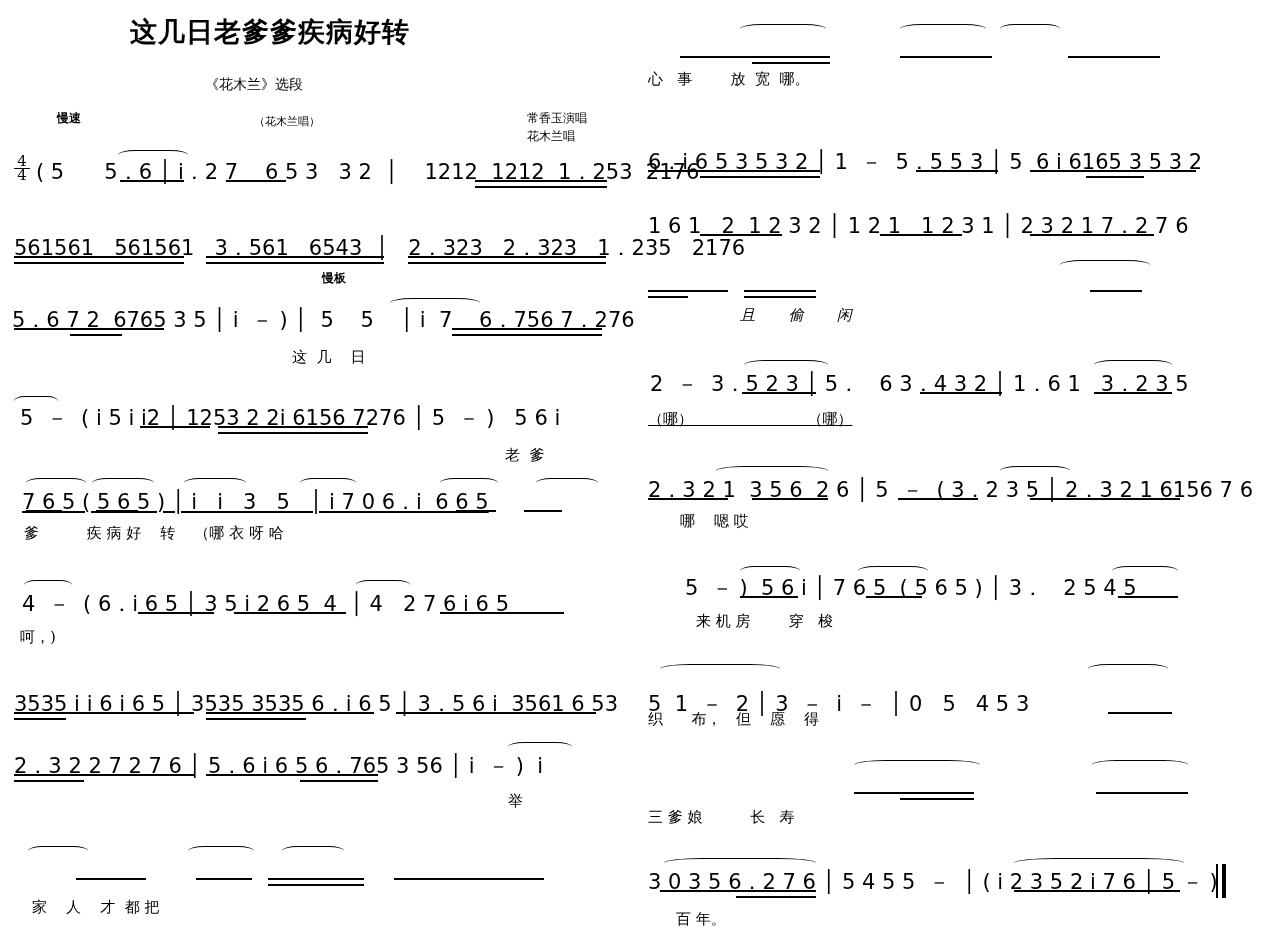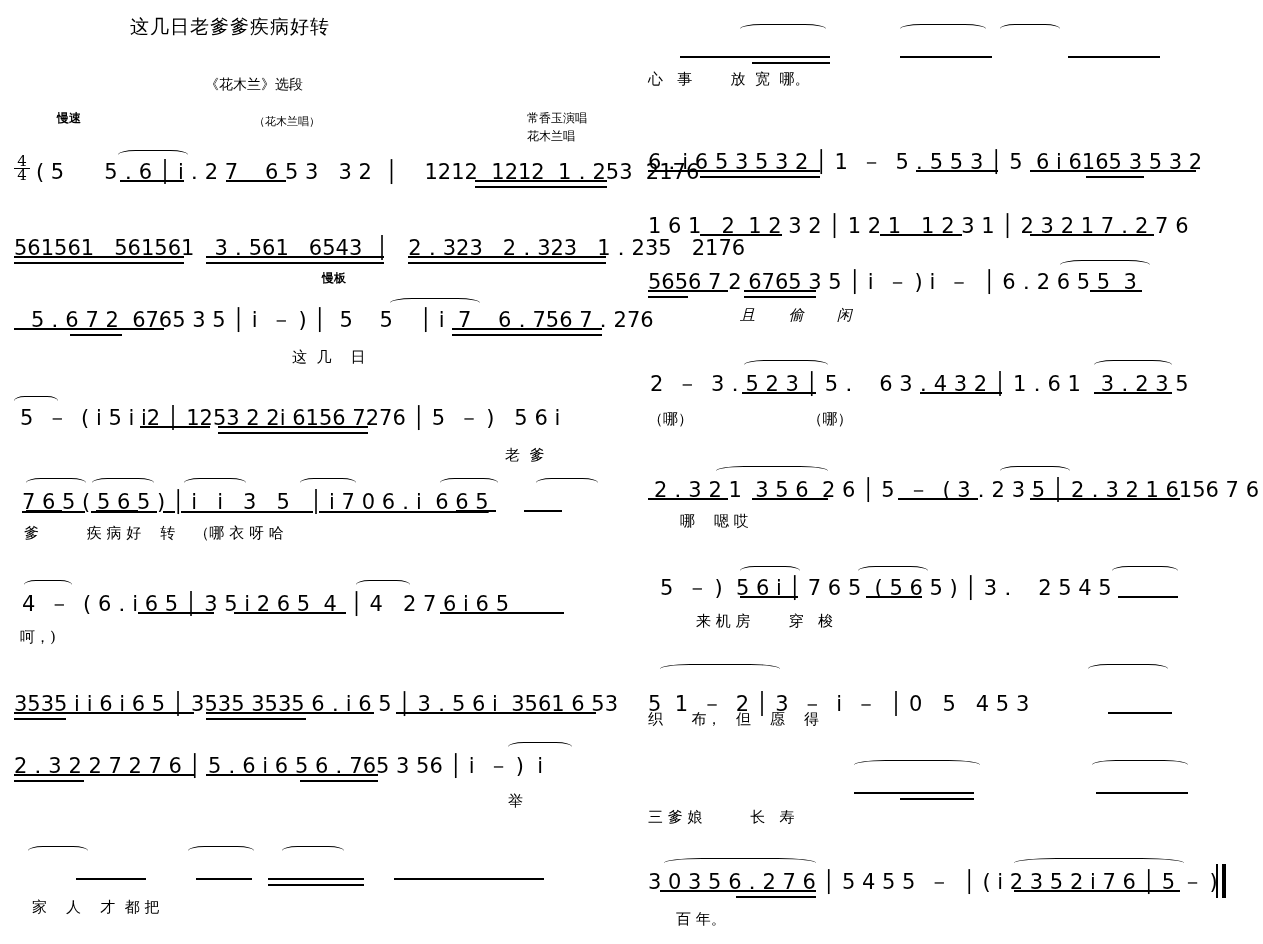--- a/index.html
+++ b/index.html
@@ -17,22 +17,22 @@
     height: 944px;
     background: #ffffff;
     overflow: hidden;
   }
   
   .title {
     position: absolute;
     left: 130px;
     top: 14px;
     font-family: "DejaVu Serif", serif;
-    font-weight: normal;
-    font-size: 19px;
+    font-weight: bold;
+    font-size: 27px;
     letter-spacing: 1px;
     white-space: nowrap;
   }
   .subtitle {
     position: absolute;
     left: 205px;
     top: 76px;
     font-family: "DejaVu Serif", serif;
     font-size: 14px;
     white-space: nowrap;
@@ -131,21 +131,21 @@
 
   <div class="meter">
     <span class="num">4</span>
     <span class="den">4</span>
   </div>
 
   <div class="marker" style="left:322px; top:270px;">慢板</div>
 
   <div class="row" style="left:36px; top:158px;">( 5      5．6 │ i．2 7    6 5 3   3 2  │    1212  1212  1．253  2176</div>
   <div class="row" style="left:14px; top:234px;">561561   561561   3．561   6543  │   2．323   2．323   1．235   2176</div>
-  <div class="row" style="left:31px; top:306px;">5．6 7 2  6765 3 5 │ i  － ) │  5    5    │ i  7    6．756 7．276</div>
+  <div class="row" style="left:12px; top:306px;">5．6 7 2  6765 3 5 │ i  － ) │  5    5    │ i  7    6．756 7．276</div>
   <div class="lyric" style="left:292px; top:348px;">这  几    日</div>
 
   <div class="row" style="left:20px; top:404px;">5  －  ( i 5 i i2 │ 1253 2 2i 6156 7276 │ 5  － )   5 6 i</div>
   <div class="lyric" style="left:505px; top:446px;">老  爹</div>
 
   <div class="row" style="left:22px; top:488px;text-decoration:underline;">7 6 5 ( 5 6 5 ) │ i   i   3   5   │ i 7 0 6．i  6 6 5</div>
   <div class="lyric" style="left:24px; top:524px;">爹          疾 病 好    转    （哪 衣 呀 哈</div>
 
   <div class="row" style="left:22px; top:590px;">4  －  ( 6．i 6 5 │ 3 5 i 2 6 5  4  │ 4   2 7 6 i 6 5</div>
   <div class="lyric" style="left:20px; top:628px;">呵，)</div>
@@ -154,30 +154,29 @@
   <div class="row" style="left:14px; top:752px;">2．3 2 2 7 2 7 6 │ 5．6 i 6 5 6．765 3 56 │ i  － )  i</div>
   <div class="lyric" style="left:508px; top:792px;">举</div>
 
   <div class="lyric" style="left:32px; top:898px;">家    人    才  都 把</div>
 
   <div class="lyric" style="left:648px; top:70px;">心   事        放  宽  哪。</div>
 
   <div class="row" style="left:648px; top:148px;">6．i 6 5 3 5 3 2 │ 1  －  5．5 5 3 │ 5  6 i 6165 3 5 3 2</div>
   <div class="row" style="left:648px; top:212px;">1 6 1   2  1 2 3 2 │ 1 2 1   1 2 3 1 │ 2 3 2 1 7．2 7 6</div>
 
-  <div class="row" style="left:648px; top:268px;">5656 7 2 6765 3 5 │ i  － ) i  －  │ 6．2 6 5 5  3</div>
   <div class="lyric" style="left:740px; top:306px;font-style:italic;">且       偷       闲</div>
 
   <div class="row" style="left:650px; top:370px;">2  －  3．5 2 3 │ 5．   6 3．4 3 2 │ 1．6 1   3．2 3 5</div>
-  <div class="lyric" style="left:648px; top:410px;">（哪）                        （哪）</div>
-
-  <div class="row" style="left:648px; top:476px;margin-left:6px;">2．3 2 1  3 5 6  2 6 │ 5  －  ( 3．2 3 5 │ 2．3 2 1 6156 7 6</div>
+  <div class="lyric" style="left:648px; top:410px;text-decoration:underline;">（哪）                        （哪）</div>
+
+  <div class="row" style="left:648px; top:476px;">2．3 2 1  3 5 6  2 6 │ 5  －  ( 3．2 3 5 │ 2．3 2 1 6156 7 6</div>
   <div class="lyric" style="left:680px; top:512px;">哪    嗯 哎</div>
 
-  <div class="row" style="left:660px; top:574px;text-align:right;">5  － )  5 6 i │ 7 6 5  ( 5 6 5 ) │ 3．   2 5 4 5</div>
+  <div class="row" style="left:685px; top:574px;text-align:right;">5  － )  5 6 i │ 7 6 5  ( 5 6 5 ) │ 3．   2 5 4 5</div>
   <div class="lyric" style="left:696px; top:612px;">来 机 房        穿   梭</div>
 
   <div class="row" style="left:648px; top:690px;">5  1  －  2 │ 3  －  i  －  │ 0   5   4 5 3</div>
   <div class="lyric" style="left:648px; top:710px;">织      布，   但    愿    得</div>
 
   <div class="lyric" style="left:648px; top:808px;">三 爹 娘          长   寿</div>
 
   <div class="row" style="left:648px; top:868px;">3 0 3 5 6．2 7 6 │ 5 4 5 5  －  │ ( i 2 3 5 2 i 7 6 │ 5 － )</div>
   <div class="lyric" style="left:676px; top:910px;">百 年。</div>
 

